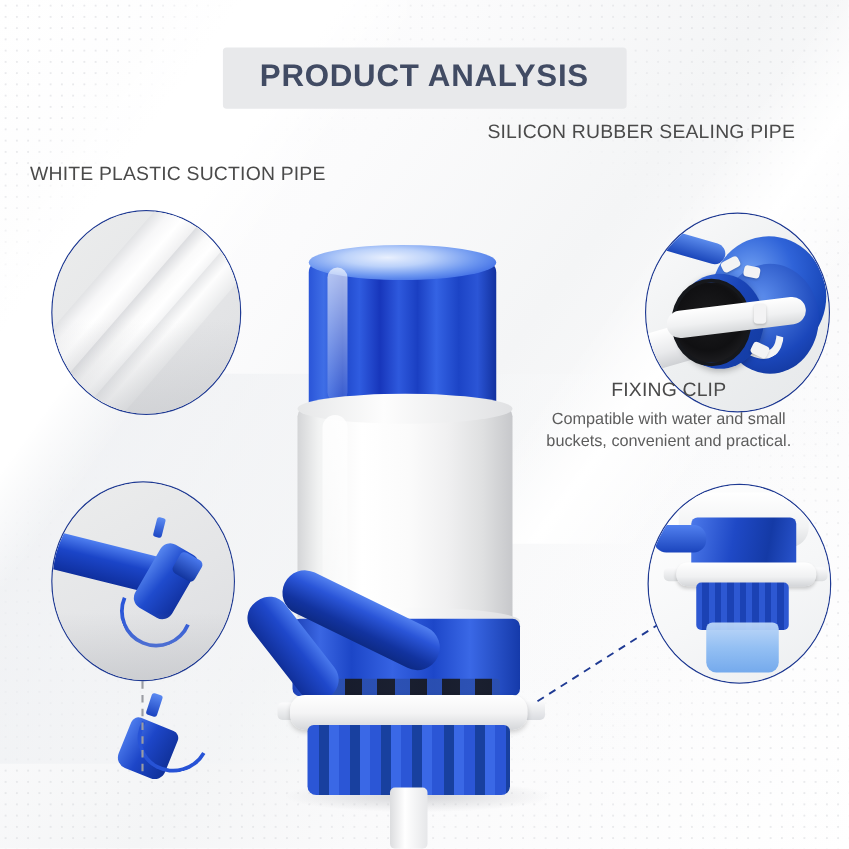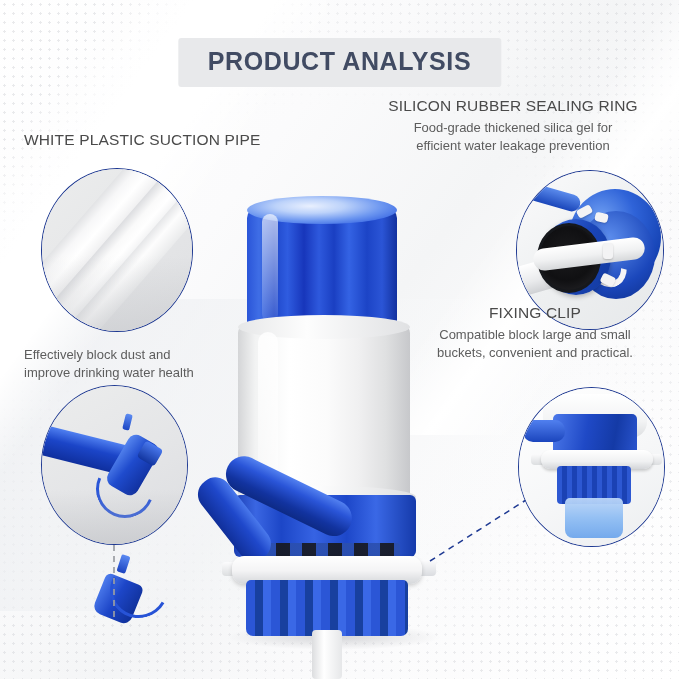--- a/index.html
+++ b/index.html
@@ -447,27 +447,23 @@
     <div class="c4-neck"></div>
     <div class="c4-clear"></div>
   </div>
 </div>
 
 <div id="callout-suction" class="callout align-left">
   <div class="c-head">WHITE PLASTIC SUCTION PIPE</div>
 </div>
 
 <div id="callout-sealing" class="callout align-ctr">
-  <div class="c-head">SILICON RUBBER SEALING RING</div>
-  <div class="c-body">Food-grade thickened silica gel for
-efficient water leakage prevention</div>
+  <div class="c-head">SILICON RUBBER SEALING PIPE</div>
 </div>
 
 <div id="callout-dust" class="callout align-left">
-  <div class="c-body">Effectively block dust and
-improve drinking water health</div>
 </div>
 
 <div id="callout-fixing" class="callout align-ctr">
   <div class="c-head">FIXING CLIP</div>
-  <div class="c-body">Compatible block large and small
+  <div class="c-body">Compatible with water and small
 buckets, convenient and practical.</div>
 </div>
 
 </body></html>

